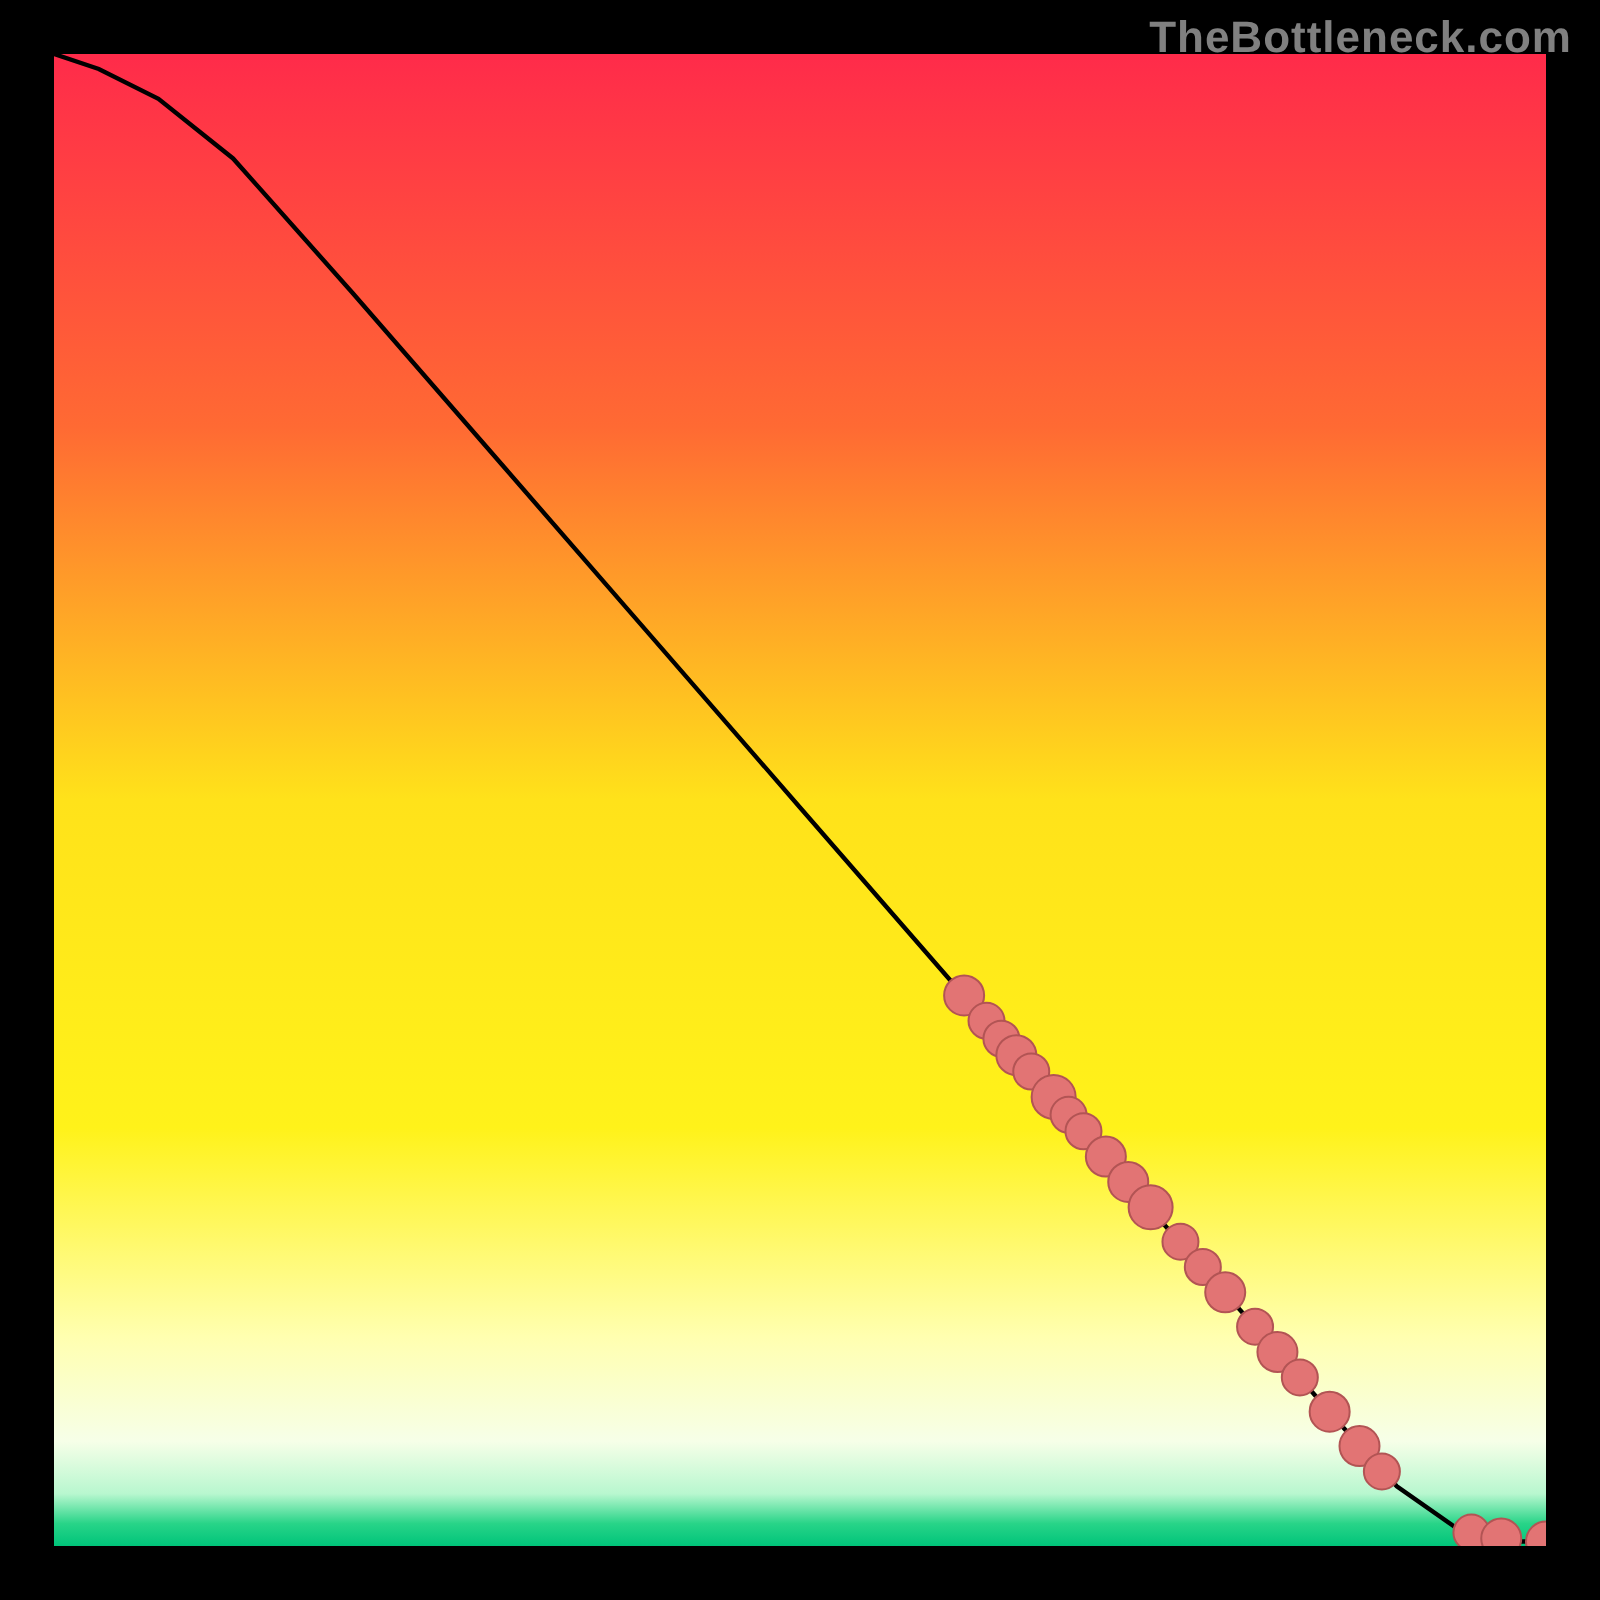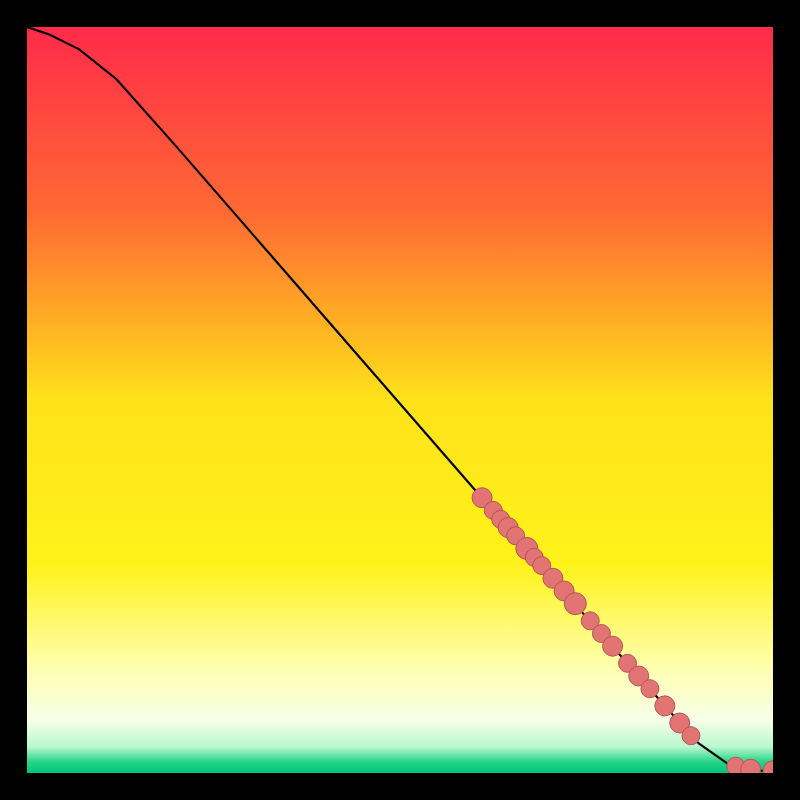--- a/index.html
+++ b/index.html
@@ -37,20 +37,21 @@
   .plot svg {
     display: block;
     width: 746px;
     height: 746px;
   }
 </style>
 </head>
 <body>
 
 <div class="frame">
+  <div class="watermark">TheBottleneck.com</div>
 
   <div class="plot">
     <svg id="chart-svg" viewBox="0 0 746 746">
       <defs>
         <linearGradient id="bg-grad" x1="0" y1="0" x2="0" y2="1">
             <stop offset="0%" stop-color="#ff2b4a"></stop>
             <stop offset="25%" stop-color="#ff6a33"></stop>
             <stop offset="50%" stop-color="#ffe21a"></stop>
             <stop offset="72%" stop-color="#fff21a"></stop>
             <stop offset="86%" stop-color="#ffffb0"></stop>

